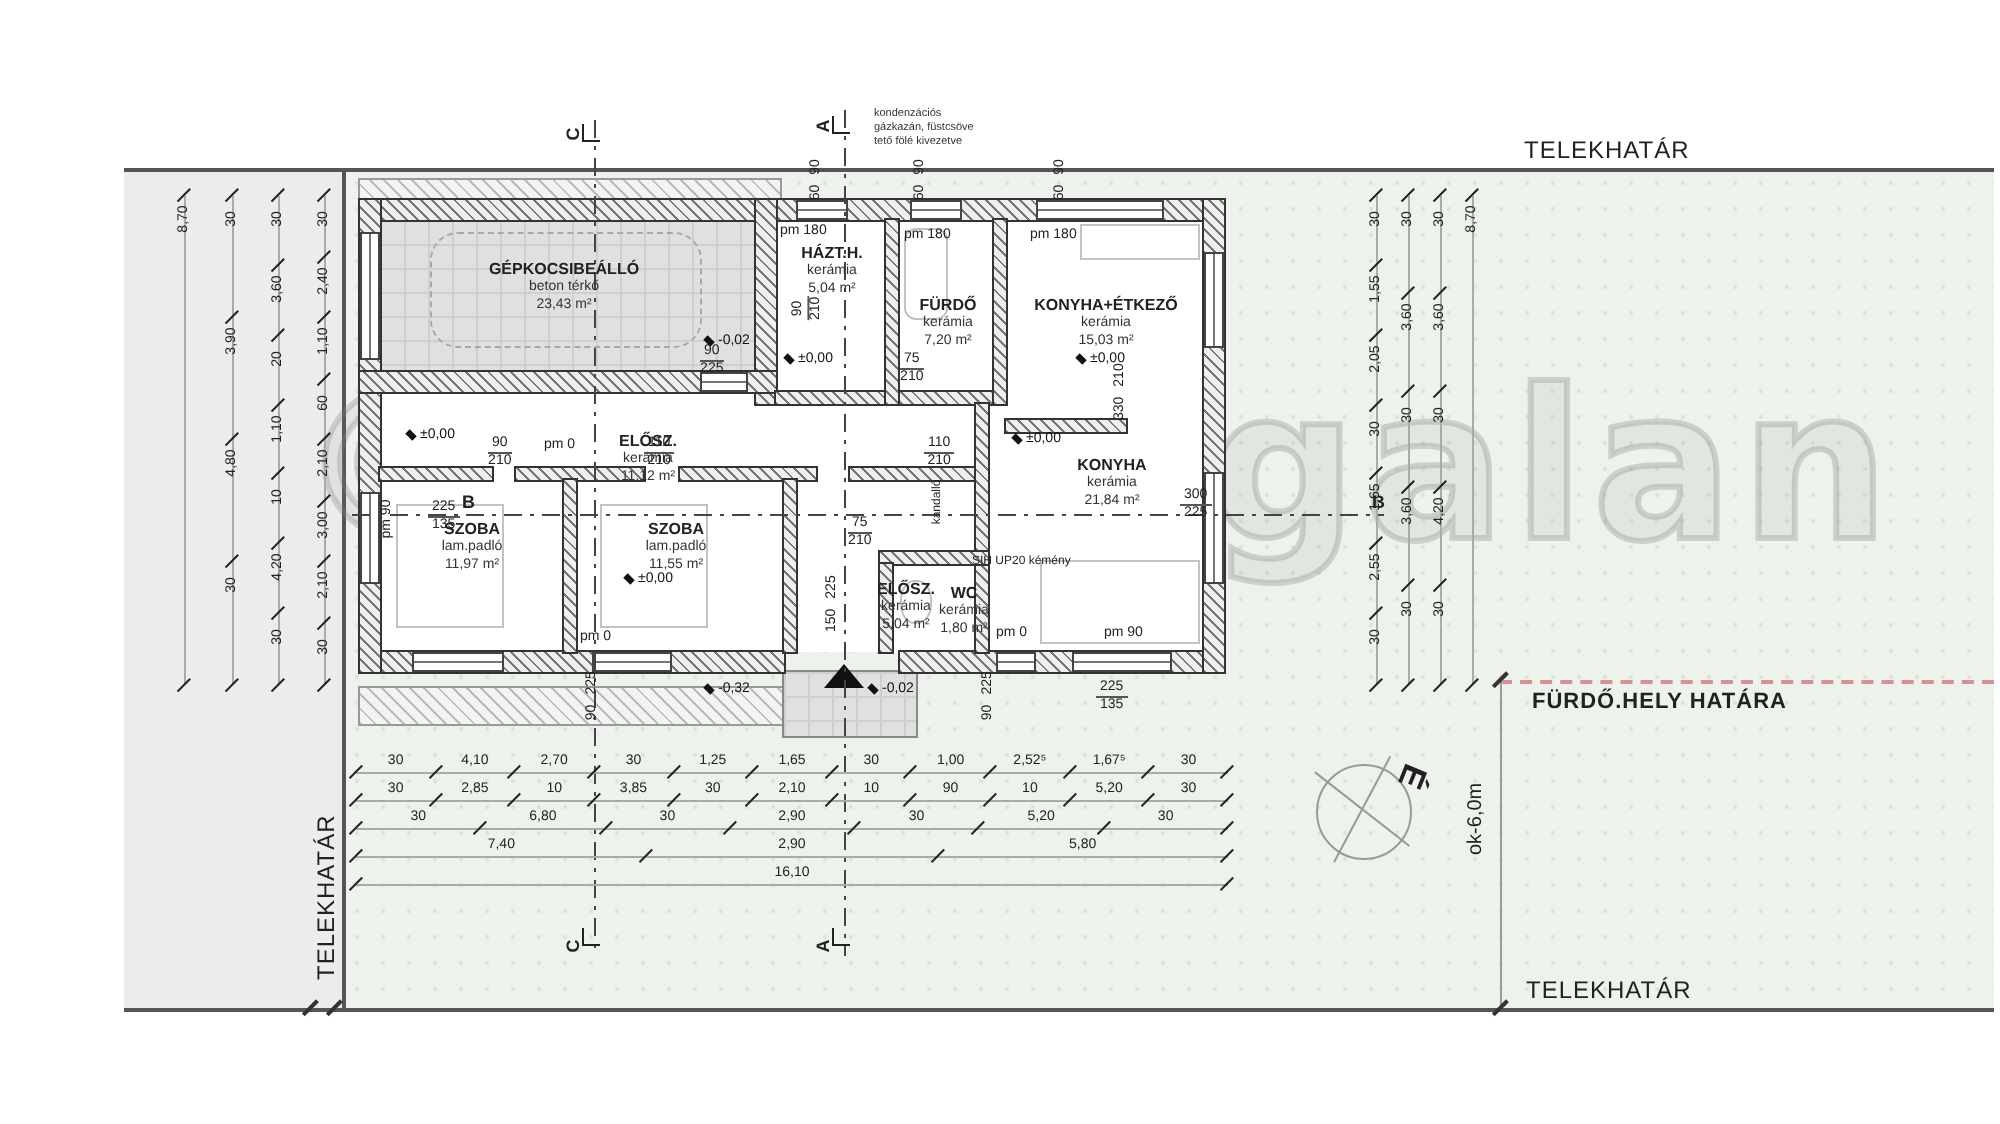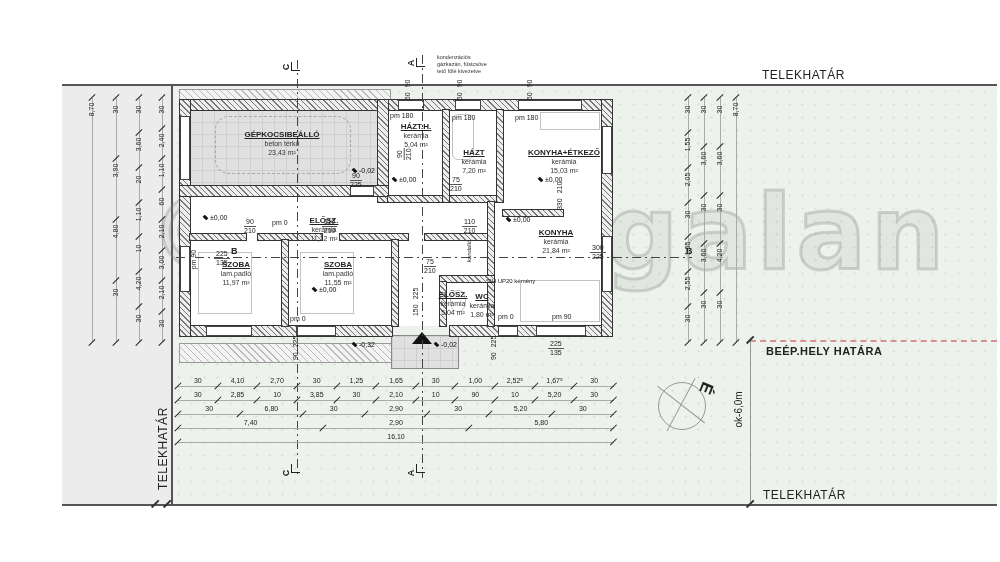--- a/index.html
+++ b/index.html
@@ -28,21 +28,21 @@
   .car{border:1.5px dashed #a8a8a8;border-radius:14px;}
   
   .vaxis{width:1px;background:repeating-linear-gradient(180deg,#444 0 9px,transparent 9px 13px,#444 13px 15px,transparent 15px 19px);}
   .haxis{height:1px;background:repeating-linear-gradient(90deg,#444 0 9px,transparent 9px 13px,#444 13px 15px,transparent 15px 19px);}
   .seclet{font-size:9px;font-weight:bold;color:#222;}
   .ltick{width:8px;height:8px;border-left:1.5px solid #222;border-bottom:1.5px solid #222;}
   
   .t-bound{font-size:12px;color:#222;letter-spacing:0.5px;}
   .rot{transform:rotate(-90deg);transform-origin:center;}
   .room{text-align:center;line-height:1.25;}
-  .rname{font-size:8px;font-weight:bold;color:#222;text-decoration:underline;}
+  .rname{font-size:8px;font-weight:bold;color:#222;}
   .rfloor,.rarea{font-size:7px;color:#333;}
   .tiny{font-size:7px;color:#222;white-space:nowrap;}
   .pm{font-size:7px;color:#222;white-space:nowrap;}
   .level{font-size:7px;color:#111;white-space:nowrap;display:flex;align-items:center;gap:2px;}
   .lvflag{width:5px;height:5px;background:#111;transform:rotate(45deg) scaleY(.62);display:inline-block;}
   .openlab{text-align:center;line-height:1.1;font-size:7px;color:#222;white-space:nowrap;}
   .openlab .w{border-bottom:1px solid #555;padding:0 2px;display:inline-block;}
   .openlab .h{display:block;}
   .openlab.inline{display:flex;gap:5px;}
   .ann{font-size:5.5px;line-height:1.25;color:#333;}
@@ -77,21 +77,21 @@
 
 <div class="abs boundary-h" style="left:62px;top:84px;width:935px;"></div>
 <div class="abs boundary-h" style="left:62px;top:504px;width:935px;"></div>
 <div class="abs boundary-v" style="left:171px;top:85px;height:420px;"></div>
 
 <div class="abs t-bound" style="left:762px;top:68px;">TELEKHATÁR</div>
 <div class="abs t-bound" style="left:763px;top:488px;">TELEKHATÁR</div>
 <div class="abs t-bound rot" style="left:118px;top:438px;width:90px;">TELEKHATÁR</div>
 
 <div class="abs beepline" style="left:750px;top:340px;width:247px;"></div>
-<div class="abs t-bound" style="left:766px;top:345px;font-weight:bold;font-size:11px;">BEÉP.HELY HATÁRA</div>
+<div class="abs t-bound" style="left:766px;top:345px;font-weight:bold;font-size:11px;">FÜRDŐ.HELY HATÁRA</div>
 <div class="abs thinv" style="left:750px;top:341px;height:164px;"></div>
 <div class="abs tiny rot" style="left:716px;top:400px;width:44px;font-size:10px;">ok-6,0m</div>
 <div class="abs slash" style="left:745px;top:339px;"></div>
 <div class="abs slash" style="left:745px;top:503px;"></div>
 <div class="abs slash" style="left:150px;top:503px;"></div>
 <div class="abs slash" style="left:162px;top:503px;"></div>
 
 <div class="abs north-circle" style="left:658px;top:382px;"></div>
 <div class="abs north-l1" style="left:651px;top:404px;"></div>
 <div class="abs north-l2" style="left:651px;top:404px;"></div>
@@ -167,25 +167,25 @@
   <div class="rname">GÉPKOCSIBEÁLLÓ</div>
   <div class="rfloor">beton térkő</div>
   <div class="rarea">23,43 m²</div>
 </div>
 <div class="abs room" style="left:388px;top:122px;width:56px;">
   <div class="rname">HÁZT.H.</div>
   <div class="rfloor">kerámia</div>
   <div class="rarea">5,04 m²</div>
 </div>
 <div class="abs room" style="left:448px;top:148px;width:52px;">
-  <div class="rname">HÁZT</div>
+  <div class="rname">FÜRDŐ</div>
   <div class="rfloor">kerámia</div>
   <div class="rarea">7,20 m²</div>
 </div>
-<div class="abs room" style="left:516px;top:148px;width:96px;">
+<div class="abs room" style="left:505px;top:148px;width:96px;">
   <div class="rname">KONYHA+ÉTKEZŐ</div>
   <div class="rfloor">kerámia</div>
   <div class="rarea">15,03 m²</div>
 </div>
 <div class="abs room" style="left:298px;top:216px;width:52px;">
   <div class="rname">ELŐSZ.</div>
   <div class="rfloor">kerámia</div>
   <div class="rarea">11,12 m²</div>
 </div>
 <div class="abs room" style="left:204px;top:260px;width:64px;">

